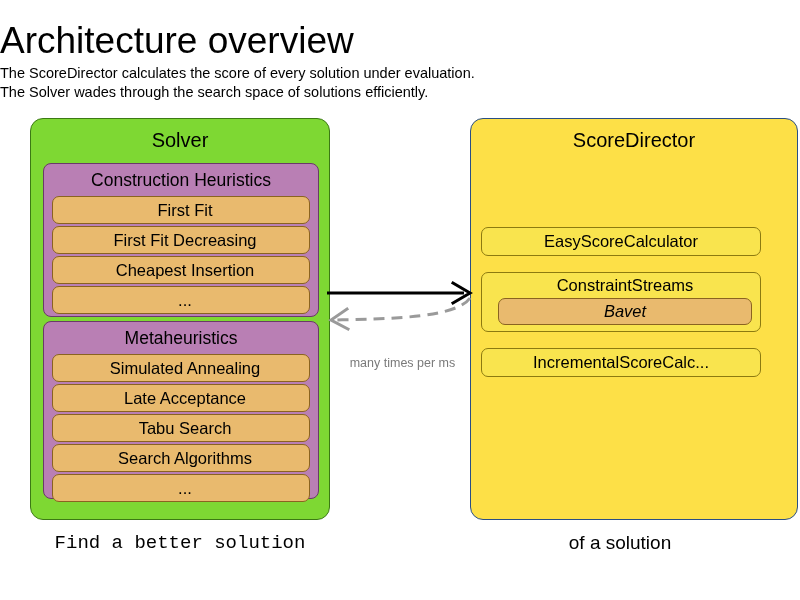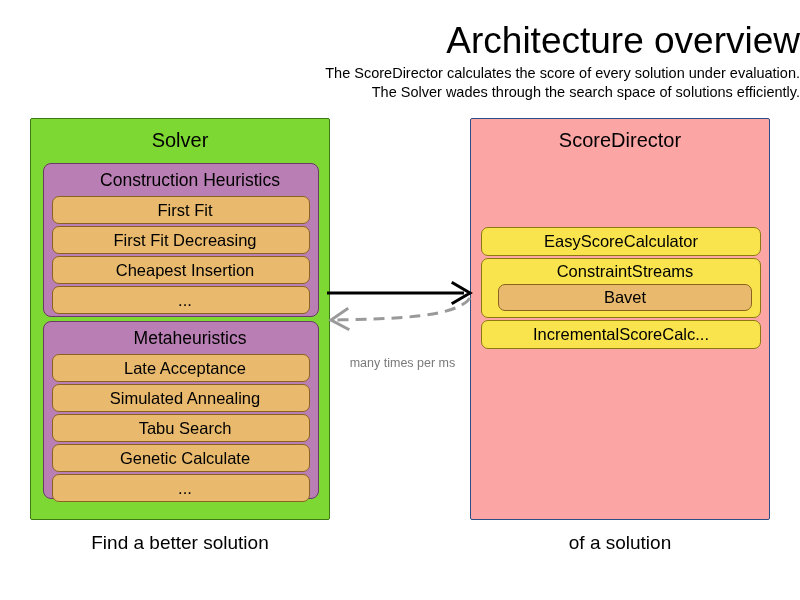--- a/index.html
+++ b/index.html
@@ -15,54 +15,54 @@
     font-family: "Liberation Sans", sans-serif;
     color: #000000;
   }
 
   
   #header {
     position: absolute;
     left: 0;
     top: 18px;
     width: 800px;
-    text-align: right;
+    text-align: left;
   }
   #page-title {
     font-size: 37px;
     font-weight: 400;
     line-height: 46px;
     letter-spacing: 0px;
   }
   .subtitle-line {
     font-size: 14.5px;
     line-height: 19px;
     font-weight: 400;
   }
 
   
   .panel {
     position: absolute;
-    border-radius: 2px;
+    border-radius: 13px;
     box-sizing: border-box;
   }
   #solver-panel {
     left: 30px;
     top: 118px;
     width: 300px;
     height: 402px;
     background: #7ED833;
     border: 1.5px solid #3c7a14;
   }
   #scoredirector-panel {
     left: 470px;
     top: 118px;
-    width: 300px;
+    width: 328px;
     height: 402px;
-    background: #fca5a5;
+    background: #fde047;
     border: 1.5px solid #2a4f85;
   }
   .panel-title {
     position: absolute;
     left: 0;
     top: 8px;
     width: 100%;
     text-align: center;
     font-size: 20px;
     line-height: 26px;
@@ -81,21 +81,20 @@
   #group-construction { top: 44px;  height: 154px; }
   #group-meta        { top: 202px; height: 178px; }
   .group-title {
     position: absolute;
     left: 0;
     top: 4px;
     width: 100%;
     text-align: center;
     font-size: 17.5px;
     line-height: 24px;
-    padding-left: 9px;
   }
   .group-items {
     position: absolute;
     left: 8px;
     top: 32px;
     right: 8px;
   }
 
   
   .chip {
@@ -119,21 +118,21 @@
     top: 108px;
     width: 280px;
   }
   .calc {
     background: #F9E44E;
     border: 1.5px solid #8c7a10;
     border-radius: 7px;
     text-align: center;
     font-size: 16.5px;
     box-sizing: border-box;
-    margin-bottom: 2px;
+    margin-bottom: 16px;
   }
   .calc.simple {
     height: 29px;
     line-height: 27px;
   }
   .calc.with-child {
     padding: 0 0 6px 8px;
   }
   .calc-label {
     display: block;
@@ -145,20 +144,21 @@
   .sub-chip {
     margin: 0 8px;
     height: 27px;
     line-height: 25px;
     background: #E9BA6E;
     border: 1.5px solid #8a6320;
     border-radius: 7px;
     text-align: center;
     font-size: 16.5px;
     box-sizing: border-box;
+    font-style: italic;
   }
 
   
   #arrows {
     position: absolute;
     left: 325px;
     top: 265px;
     width: 160px;
     height: 90px;
   }
@@ -188,21 +188,21 @@
     top: 0;
   }
 
   
   .caption {
     position: absolute;
     text-align: center;
     font-size: 19px;
     line-height: 26px;
   }
-  #caption-left  { left: 30px;  top: 530px; width: 300px; }
+  #caption-left  { left: 30px;  top: 530px; width: 300px; font-family: Liberation Mono, monospace; }
   #caption-right { left: 470px; top: 530px; width: 300px; }
 </style>
 </head>
 <body>
 
 <div id="header">
   <div id="page-title">Architecture overview</div>
   <div class="subtitle-line">The ScoreDirector calculates the score of every solution under evaluation.</div>
   <div class="subtitle-line">The Solver wades through the search space of solutions efficiently.</div>
 </div>
@@ -216,24 +216,24 @@
       <div class="chip">First Fit</div>
       <div class="chip">First Fit Decreasing</div>
       <div class="chip">Cheapest Insertion</div>
       <div class="chip">...</div>
     </div>
   </div>
 
   <div class="group" id="group-meta">
     <div class="group-title">Metaheuristics</div>
     <div class="group-items">
+      <div class="chip">Simulated Annealing</div>
       <div class="chip">Late Acceptance</div>
-      <div class="chip">Simulated Annealing</div>
       <div class="chip">Tabu Search</div>
-      <div class="chip">Genetic Calculate</div>
+      <div class="chip">Search Algorithms</div>
       <div class="chip">...</div>
     </div>
   </div>
 </div>
 
 <div class="panel" id="scoredirector-panel">
   <div class="panel-title">ScoreDirector</div>
 
   <div id="calculators">
     <div class="calc simple">EasyScoreCalculator</div>

